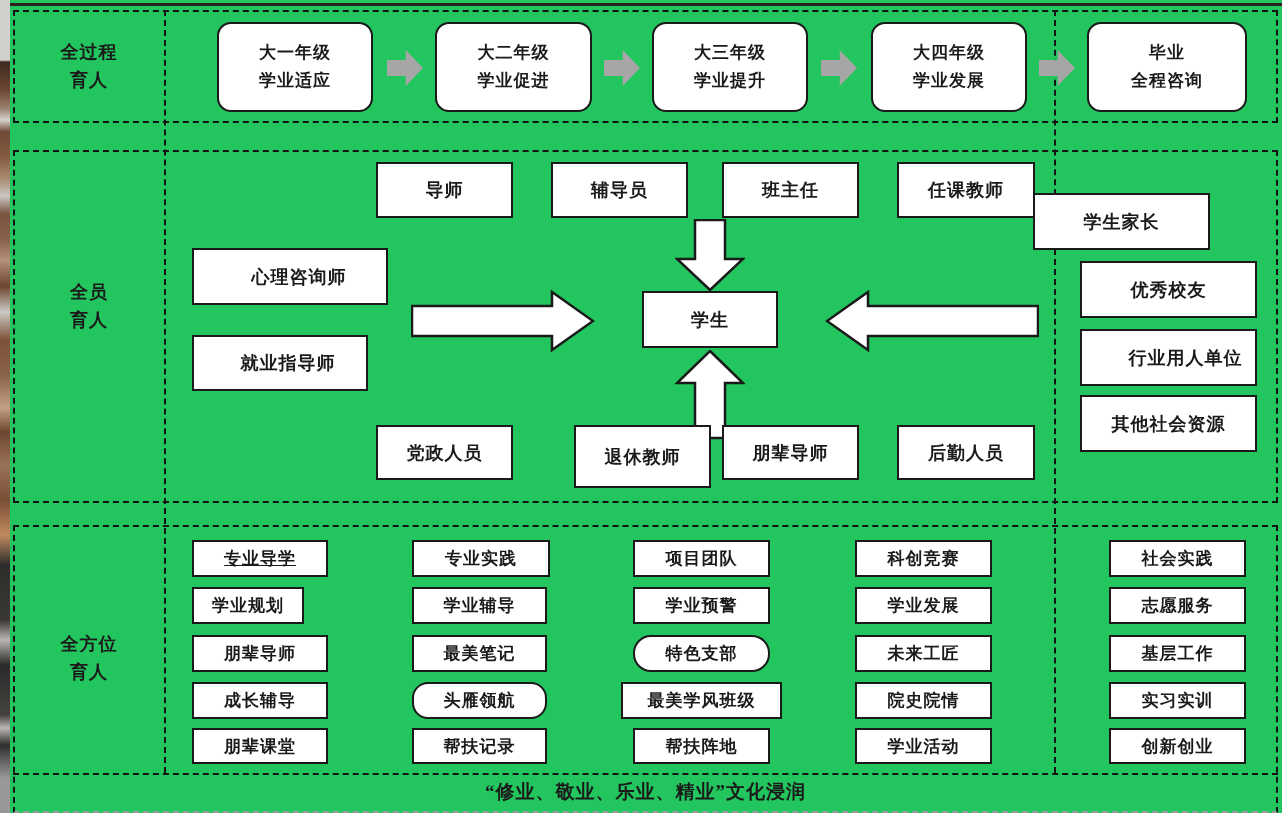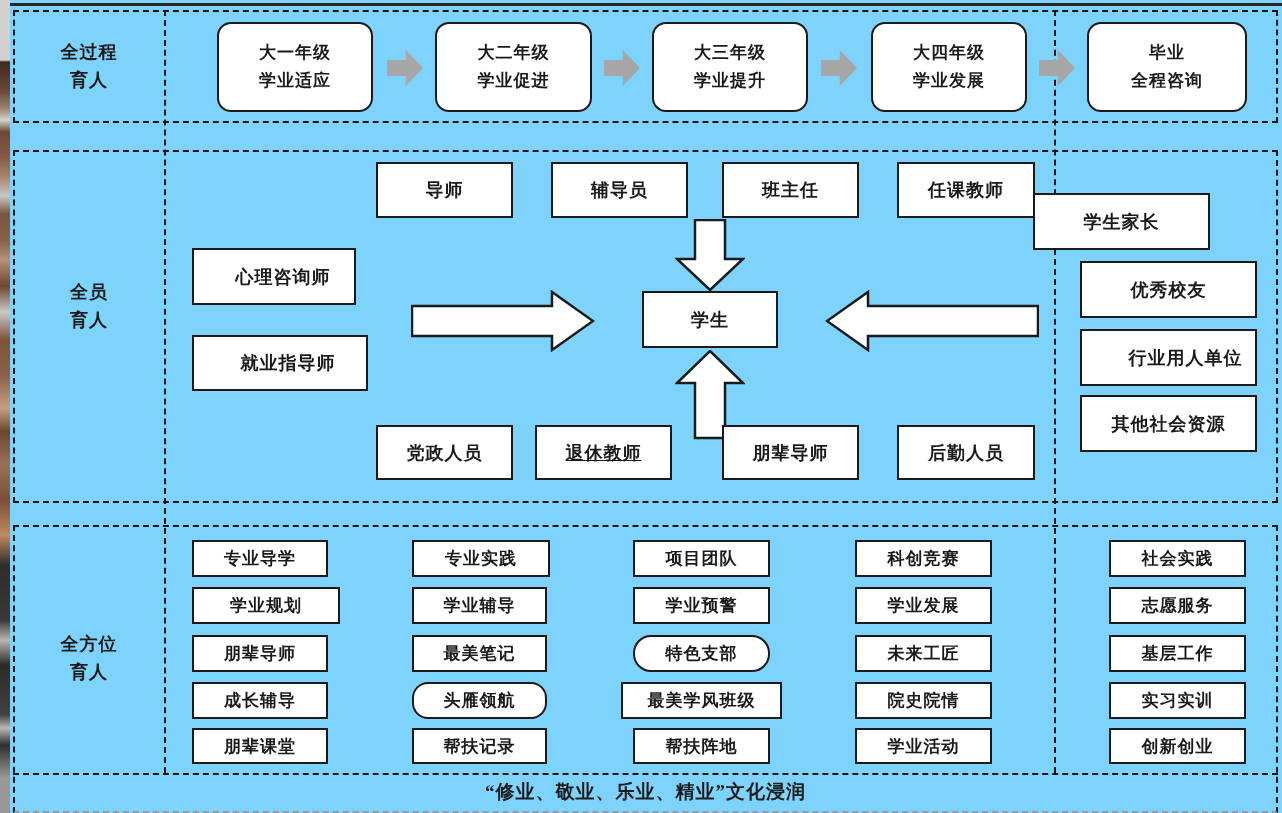--- a/index.html
+++ b/index.html
@@ -1,16 +1,16 @@
 <!DOCTYPE html>
 <html><head>
 <meta charset="utf-8">
 <style>
   html,body{margin:0;padding:0;background:#fff;}
-  #stage{position:relative;width:1282px;height:813px;background:#7dd3fc;overflow:hidden;
+  #stage{position:relative;width:1282px;height:813px;background:#22c55e;overflow:hidden;
          font-family:"Liberation Serif","DejaVu Serif",serif;color:#1a1a1a;}
   
   .edge-strip{position:absolute;left:0;top:0;width:10px;height:813px;
     background:linear-gradient(to bottom,
       #d2d0cd 0px,#d2d0cd 60px,#3f2a20 62px,#6b4633 90px,#99806e 108px,#d5d2cd 120px,
       #6e4936 132px,#865d42 158px,#a98a70 178px,#c9c6c1 196px,#7a5540 214px,#8a614a 240px,
       #b5917a 260px,#6e452f 286px,#ccc9c4 312px,#7d523a 340px,#8a6149 375px,#c3a085 408px,
       #6e452f 432px,#9a7257 465px,#7a4f36 500px,#c08a5f 535px,#2e2d2b 565px,#3a3835 620px,
       #b9b6b2 640px,#2b2a28 665px,#454340 715px,#bbb8b4 728px,#2f2e2c 745px,#9a9896 778px,#9a9896 813px);}
   .top-rule{position:absolute;left:10px;top:3px;width:1272px;height:3px;background:#2b2320;}
@@ -79,55 +79,55 @@
   <div class="rowlabel" style="top:278px;">
     <div>全员</div>
     <div>育人</div>
   </div>
 
   <div class="box" style="left:376px;top:162px;width:137px;height:56px;">导师</div>
   <div class="box" style="left:551px;top:162px;width:137px;height:56px;">辅导员</div>
   <div class="box" style="left:722px;top:162px;width:137px;height:56px;">班主任</div>
   <div class="box" style="left:897px;top:162px;width:138px;height:56px;">任课教师</div>
 
-  <div class="box" style="left:192px;top:248px;width:164px;height:57px;padding-left:18px;">心理咨询师</div>
+  <div class="box" style="left:192px;top:248px;width:196px;height:57px;padding-left:18px;">心理咨询师</div>
   <div class="box" style="left:192px;top:335px;width:176px;height:56px;padding-left:16px;">就业指导师</div>
 
   <div class="box" style="left:642px;top:291px;width:136px;height:57px;">学生</div>
 
   <svg class="oarrow" style="left:675px;top:219px;" width="70" height="72" viewBox="0 0 70 72">
     <polygon points="20,1 50,1 50,40 68,40 35,71 2,40 20,40" fill="#ffffff" stroke="#1a1a1a" stroke-width="2.5" stroke-linejoin="miter"></polygon>
   </svg>
   <svg class="oarrow" style="left:675px;top:350px;" width="70" height="90" viewBox="0 0 70 90">
     <polygon points="35,1 68,33 50,33 50,88 20,88 20,33 2,33" fill="#ffffff" stroke="#1a1a1a" stroke-width="2.5" stroke-linejoin="miter"></polygon>
   </svg>
   <svg class="oarrow" style="left:411px;top:290px;" width="184" height="62" viewBox="0 0 184 62">
     <polygon points="1,16 141,16 141,2 182,31 141,60 141,46 1,46" fill="#ffffff" stroke="#1a1a1a" stroke-width="2.5" stroke-linejoin="miter"></polygon>
   </svg>
   <svg class="oarrow" style="left:825px;top:290px;" width="214" height="62" viewBox="0 0 214 62">
     <polygon points="213,16 43,16 43,2 2,31 43,60 43,46 213,46" fill="#ffffff" stroke="#1a1a1a" stroke-width="2.5" stroke-linejoin="miter"></polygon>
   </svg>
 
   <div class="box" style="left:376px;top:425px;width:137px;height:55px;">党政人员</div>
-  <div class="box" style="left:535px;top:425px;width:137px;height:55px;text-decoration:underline;">退休教师</div>
+  <div class="box" style="left:574px;top:425px;width:137px;height:63px;">退休教师</div>
   <div class="box" style="left:722px;top:425px;width:137px;height:55px;">朋辈导师</div>
   <div class="box" style="left:897px;top:425px;width:138px;height:55px;">后勤人员</div>
 
   <div class="box" style="left:1033px;top:193px;width:177px;height:57px;text-align:center;">学生家长</div>
   <div class="box" style="left:1080px;top:261px;width:177px;height:57px;">优秀校友</div>
   <div class="box" style="left:1080px;top:329px;width:177px;height:57px;padding-left:34px;">行业用人单位</div>
   <div class="box" style="left:1080px;top:395px;width:177px;height:57px;">其他社会资源</div>
 
   <div class="rowlabel" style="top:630px;">
     <div>全方位</div>
     <div>育人</div>
   </div>
 
-  <div class="box grid-cell" style="left:192px;top:540px;width:136px;height:37px;">专业导学</div>
-  <div class="box grid-cell" style="left:192px;top:587px;width:148px;height:37px;">学业规划</div>
+  <div class="box grid-cell" style="left:192px;top:540px;width:136px;height:37px;text-decoration:underline;">专业导学</div>
+  <div class="box grid-cell" style="left:192px;top:587px;width:112px;height:37px;">学业规划</div>
   <div class="box grid-cell" style="left:192px;top:635px;width:136px;height:37px;">朋辈导师</div>
   <div class="box grid-cell" style="left:192px;top:682px;width:136px;height:37px;">成长辅导</div>
   <div class="box grid-cell" style="left:192px;top:728px;width:136px;height:36px;">朋辈课堂</div>
 
   <div class="box grid-cell" style="left:412px;top:540px;width:138px;height:37px;">专业实践</div>
   <div class="box grid-cell" style="left:412px;top:587px;width:135px;height:37px;">学业辅导</div>
   <div class="box grid-cell" style="left:412px;top:635px;width:135px;height:37px;">最美笔记</div>
   <div class="box grid-cell" style="left:412px;top:682px;width:135px;height:37px;border-radius:16px;">头雁领航</div>
   <div class="box grid-cell" style="left:412px;top:728px;width:135px;height:36px;">帮扶记录</div>
 

